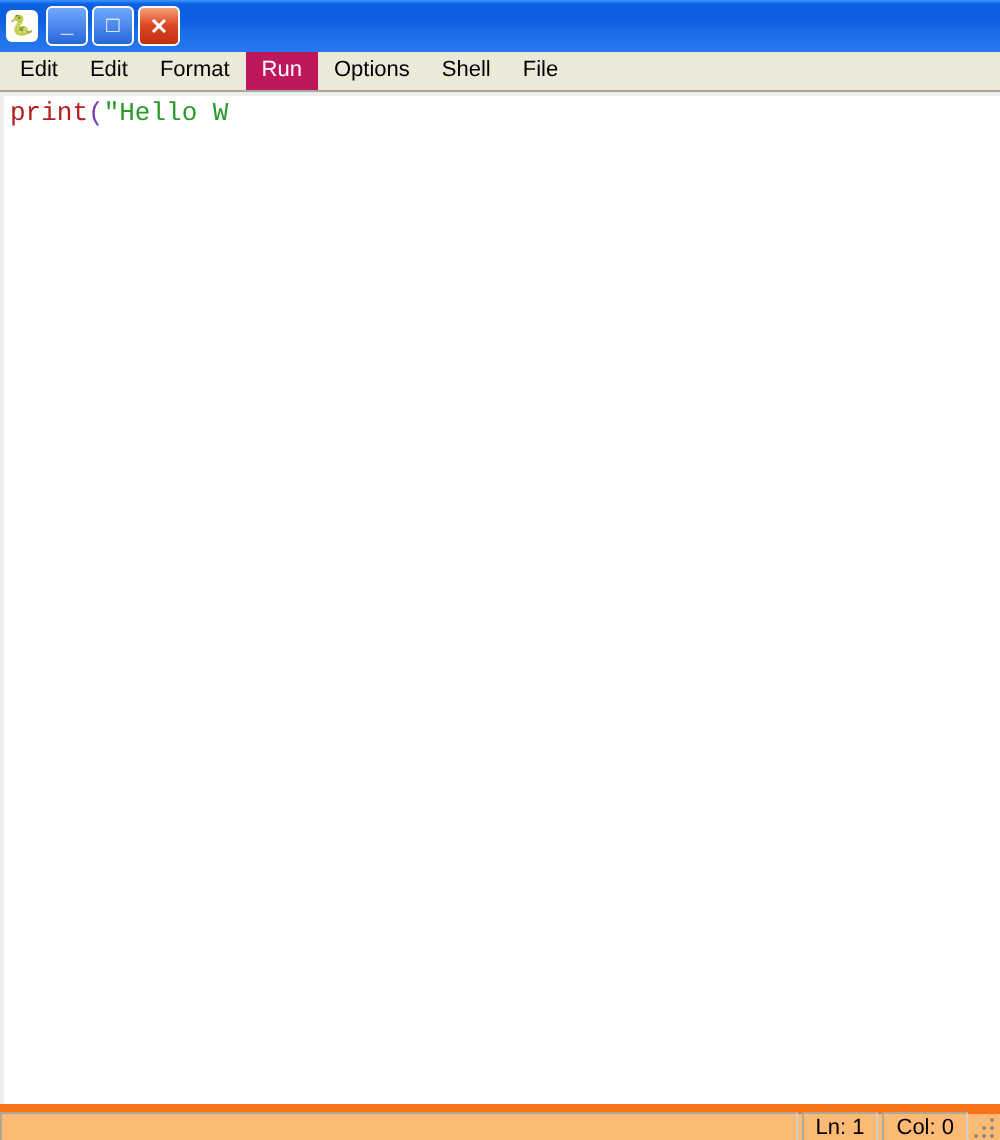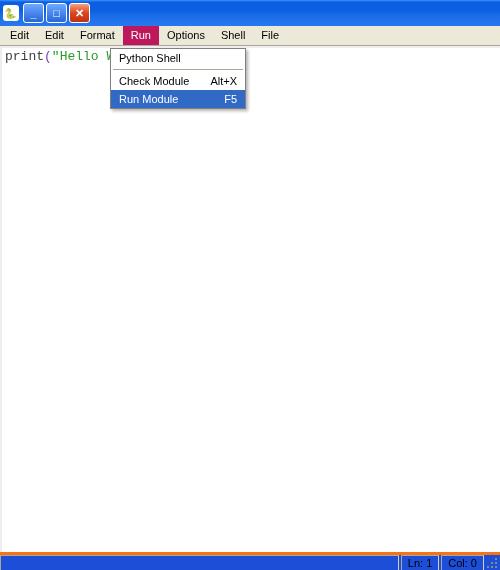--- a/index.html
+++ b/index.html
@@ -81,21 +81,21 @@
     border-left: 2px solid #eee;
     border-top: 2px solid #eee;
     overflow: hidden;
   }
   .code {
     font-family: "Courier New", monospace;
     font-size: 13px;
     padding: 1px 3px;
     white-space: pre;
   }
-  .kw { color: #404040; }
+  .kw { color: #b91c1c; }
   .paren { color: #7a3fb0; }
   .str { color: #2a9a2a; }
   .dropdown {
     position: absolute;
     top: 0;
     left: 108px;
     width: 136px;
     background: #fff;
     border: 1px solid #808080;
     box-shadow: 2px 2px 3px rgba(0,0,0,0.3);
@@ -110,22 +110,22 @@
     height: 1px;
     margin: 2px 2px;
     background: #aca899;
   }
   .dd-item.highlight {
     background: #316ac5;
     color: white;
   }
   .statusbar {
     height: 18px;
-    background: #1d4ed8;
-    border-top: 3px solid #f97316;
+    background: #fdba74;
+    border-top: 5px solid #f97316;
     display: flex;
     align-items: center;
   }
   .status-spacer { flex: 1; border: 1px solid #d4d0c8; border-top-color:#aca899; border-left-color:#aca899; height: 16px; margin-right:2px;}
   .status-cell {
     border: 1px solid #d4d0c8;
     border-top-color:#aca899;
     border-left-color:#aca899;
     height: 16px;
     padding: 0 6px;
@@ -169,35 +169,20 @@
   <div class="menu-item">Format</div>
   <div class="menu-item active">Run</div>
   <div class="menu-item">Options</div>
   <div class="menu-item">Shell</div>
   <div class="menu-item">File</div>
 </div>
 
 <div class="editor">
   <div class="code"><span class="kw">print</span><span class="paren">(</span><span class="str">"Hello W</span></div>
 
-  <div class="dropdown">
-    <div class="dd-item">
-      <span>Python Shell</span>
-      <span></span>
-    </div>
-    <div class="dd-sep"></div>
-    <div class="dd-item">
-      <span>Check Module</span>
-      <span>Alt+X</span>
-    </div>
-    <div class="dd-item highlight">
-      <span>Run Module</span>
-      <span>F5</span>
-    </div>
-  </div>
 </div>
 
 <div class="statusbar">
   <div class="status-spacer"></div>
   <div class="status-cell">Ln: 1</div>
   <div class="status-cell">Col: 0</div>
   <div class="grip"></div>
 </div>
 
 </body></html>

